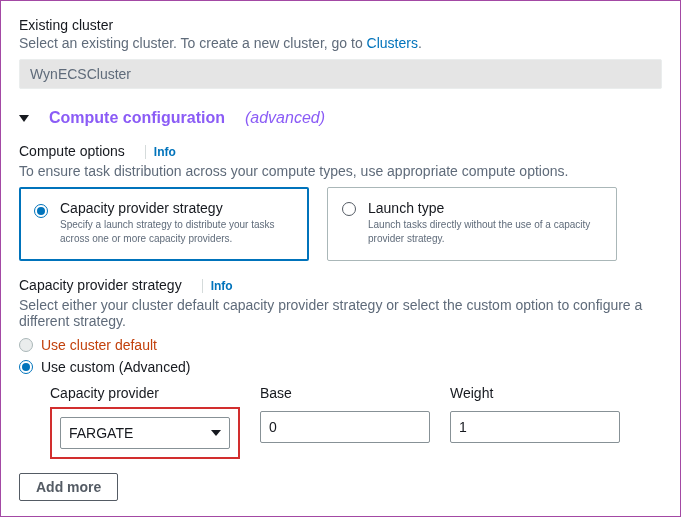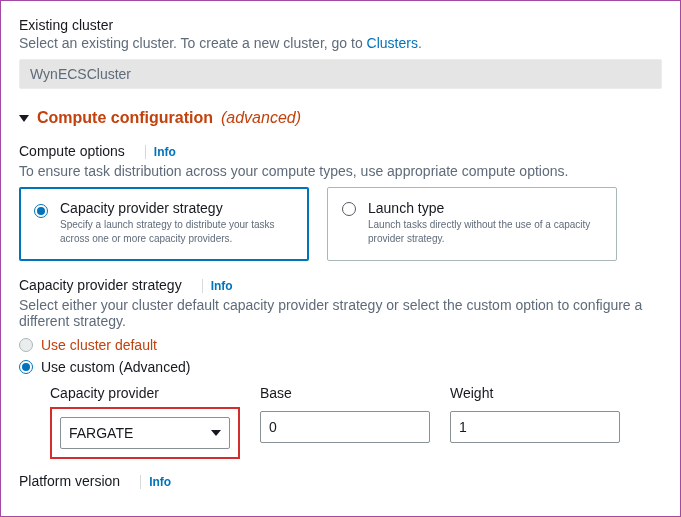--- a/index.html
+++ b/index.html
@@ -38,24 +38,24 @@
     border: 1px solid #eaeded;
     border-radius: 2px;
     padding: 6px 10px;
     font-size: 14px;
     color: #5f6b7a;
     margin-bottom: 20px;
   }
   .expander-header {
     font-size: 16px;
     font-weight: 700;
-    color: #c2410c;
-    display: flex;
-    align-items: center;
-    gap: 8px;
+    color: #8b5cf6;
+    display: flex;
+    align-items: center;
+    gap: 20px;
     margin-bottom: 16px;
   }
   .expander-header .adv {
     font-style: italic;
     font-weight: 400;
   }
   .caret-down {
     width: 0; height: 0;
     border-left: 5px solid transparent;
     border-right: 5px solid transparent;
@@ -269,20 +269,21 @@
     <div class="cp-col">
       <div class="col-label">Base</div>
       <input class="text-input" style="margin-top: 4px;" value="0">
     </div>
     <div class="cp-col">
       <div class="col-label">Weight</div>
       <input class="text-input" style="margin-top: 4px;" value="1">
     </div>
   </div>
 
+  <button class="btn">Add more</button>
 
   
   <div class="pv-block">
     <div class="label-row">
       <span class="section-title">Platform version</span>
       <span class="info-link">Info</span>
     </div>
 
   </div>
 

